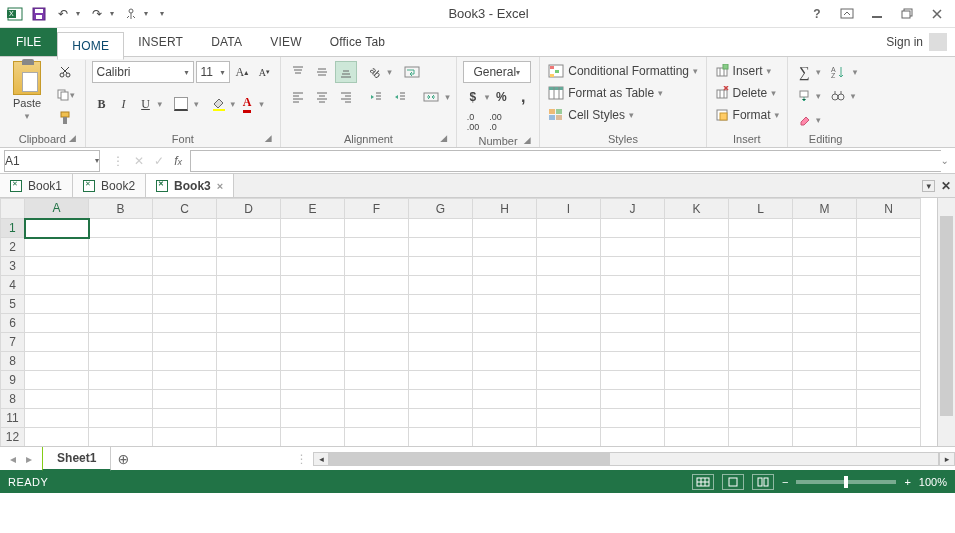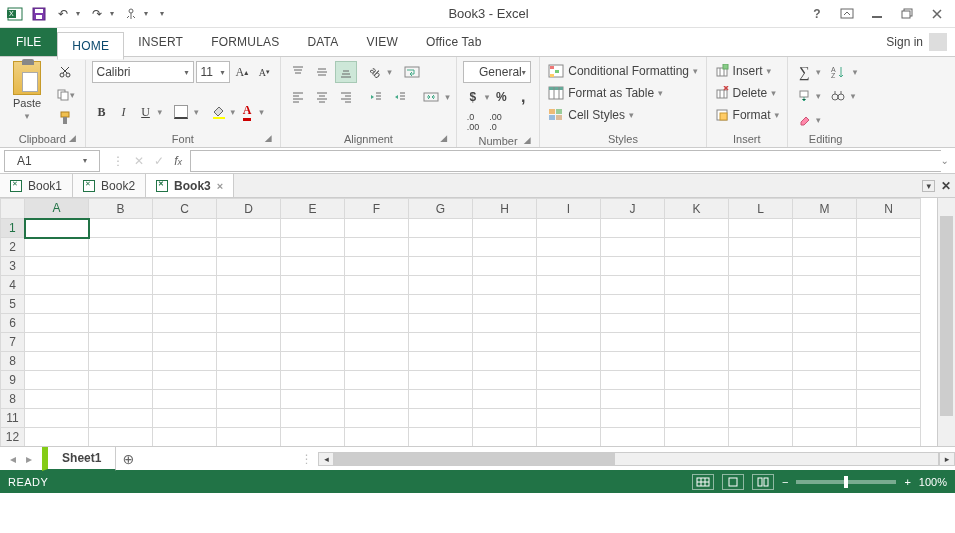--- a/index.html
+++ b/index.html
@@ -27,25 +27,25 @@
 .row { display: flex; gap: 2px; align-items: center; }
 .col { display: flex; flex-direction: column; gap: 1px; }
 .big-paste { width: 42px; display: flex; flex-direction: column; align-items: center; gap: 2px; cursor: pointer; padding-top: 2px;}
 .paste-icon { width: 28px; height: 34px; background: linear-gradient(#f0d080,#e6b84a); border: 1px solid #c69a2a; position: relative; }
 .paste-icon::before { content:""; position:absolute; top:-3px; left:8px; width:12px; height:6px; background:#888; border-radius:2px 2px 0 0; }
 .paste-icon::after { content:""; position:absolute; bottom:2px; right:2px; width:14px; height:18px; background:#fff; border:1px solid #aaa; }
 .fontbox, .sizebox { height: 22px; border: 1px solid #bbb; background: #fff; display: flex; align-items: center; padding: 0 4px; font-size: 12px; }
 .fontbox { width: 102px; justify-content: space-between; }
 .sizebox { width: 34px; justify-content: space-between; }
 .drop-caret { font-size: 8px; color: #666; }
-.num-combo { width: 68px; height: 22px; border: 1px solid #bbb; background: #fff; display: flex; align-items: center; justify-content: flex-end; padding: 0 4px; }
+.num-combo { width: 68px; height: 22px; border: 1px solid #bbb; background: #fff; display: flex; align-items: center; justify-content: center; padding: 0 4px; }
 .menu-item { height: 20px; display: flex; align-items: center; gap: 4px; font-size: 12px; color: #444; cursor: pointer; padding: 0 2px; white-space: nowrap; }
 .sq { width: 14px; height: 14px; background: #fff; border: 1px solid #999; display:inline-block; }
 .namebar { height: 26px; border-bottom: 1px solid #ccc; display: flex; align-items: center; background: #fff; }
-.namebox { width: 96px; height: 22px; border: 1px solid #bbb; margin: 0 4px; display: flex; align-items: center; padding: 0 12px; justify-content: space-between; }
+.namebox { width: 96px; height: 22px; border: 1px solid #bbb; margin: 0 4px; display: flex; align-items: center; padding: 0 0; justify-content: space-between; }
 .fx-area { display: flex; align-items: center; gap: 10px; padding: 0 8px; color: #999; }
 .formula-input { flex: 1; height: 22px; border: 1px solid #bbb; border-right: none; margin-right: 14px; }
 .wbtabs { height: 24px; border-bottom: 1px solid #ccc; display: flex; align-items: stretch; background: #f0f0f0; }
 .wbtab { display: flex; align-items: center; gap: 6px; padding: 0 10px; border-right: 1px solid #ccc; background: #fafafa; cursor: pointer; font-size: 12px; }
 .wbtab.active { background: #fff; font-weight: bold; }
 .wbtab-close { font-size: 11px; color: #999; cursor: pointer; }
 .wb-icon { width:12px; height:12px; background:#fff; border:1px solid #217346; position:relative; }
 .wb-icon::after { content:"✕"; font-size:7px; color:#217346; position:absolute; top:-1px; left:1px;}
 .wbtabs-right { margin-left:auto; display:flex; align-items:center; gap:6px; padding:0 4px; }
 .gridwrap { position: relative; height: 248px; display:flex; }
@@ -56,21 +56,21 @@
 table.grid th.sel { background: #e2e2e2; border-bottom: 2px solid #217346; color:#217346;}
 table.grid td.rowh { width: 24px; background: #f0f0f0; text-align: center; font-size: 12px; color: #555; }
 table.grid td.rowh.sel { background:#e2e2e2; border-right:2px solid #217346; color:#217346;}
 table.grid td.cell { height: 19px; width: 64px; background:#fff; }
 td.cell.active { outline: 2px solid #217346; outline-offset: -1px; }
 .corner { width:24px; height:20px; background:#f0f0f0; border:1px solid #d9d9d9; }
 .vscroll { width: 18px; background: #f0f0f0; border-left: 1px solid #ccc; position:relative; }
 .vthumb { position:absolute; top:18px; left:2px; right:2px; height:200px; background:#cdcdcd; }
 .sheettabs { height: 24px; border-top:1px solid #ccc; display:flex; align-items:center; background:#fff; }
 .stnav { display:flex; gap:10px; padding:0 10px; color:#999; }
-.sheettab { padding: 0 14px; height:24px; display:flex; align-items:center; border-right:1px solid #ccc; border-left:6px solid #84cc16; background:#fff; font-weight:bold; cursor:pointer; border-bottom:2px solid #217346;}
+.sheettab { padding: 0 14px; height:24px; display:flex; align-items:center; border-right:1px solid #ccc; border-left:1px solid #84cc16; background:#fff; font-weight:bold; cursor:pointer; border-bottom:2px solid #217346;}
 .addsheet { width:24px; text-align:center; cursor:pointer; color:#666; font-size:14px;}
 .hscroll { flex:1; margin-left: 160px; display:flex; align-items:center;}
 .hscroll-track { flex:1; height:14px; background:#f0f0f0; border:1px solid #ccc; position:relative; }
 .hthumb { position:absolute; left:0; top:0; bottom:0; width:280px; background:#cdcdcd; }
 .hsbtn { width:16px; height:14px; border:1px solid #ccc; background:#f0f0f0; text-align:center; font-size:9px; line-height:12px; cursor:pointer;}
 .statusbar { height: 23px; background: #217346; color: #fff; display:flex; align-items:center; font-size:11px; }
 .status-left { padding: 0 8px; letter-spacing: 0.5px; }
 .status-right { margin-left:auto; display:flex; align-items:center; gap:8px; padding:0 8px; }
 .viewbtn { width:22px; height:16px; border:1px solid rgba(255,255,255,0.5); display:flex; align-items:center; justify-content:center; cursor:pointer; }
 .zoom-track { width:100px; height:4px; background: rgba(255,255,255,0.4); position:relative; }
@@ -135,21 +135,20 @@
           <path d="M2 2 L10 10 M10 2 L2 10" stroke="#666" stroke-width="1.5"></path>
         </svg>
       </div>
   </div>
 </div>
 
 <div class="menubar">
   <div class="file-tab">FILE</div>
   <div class="menu-tab active">HOME</div>
   <div class="menu-tab">INSERT</div>
-  <div class="menu-tab">FORMULAS</div>
   <div class="menu-tab">DATA</div>
   <div class="menu-tab">VIEW</div>
   <div class="menu-tab">Office Tab</div>
   <div class="signin">
       <span>Sign in</span>
       <span class="avatar"></span>
     </div>
 </div>
 
 <div class="ribbon">
@@ -181,21 +180,21 @@
               <rect x="3" y="1" width="8" height="5" fill="#f0c050" stroke="#b08020"></rect>
               <rect x="5" y="6" width="4" height="7" fill="#888"></rect>
             </svg>
           </div>
       </div>
     </div>
     <div class="group-label"><span>Clipboard</span><span class="dlauncher">◢</span></div>
   </div>
 
   <div class="group">
-    <div class="group-body col" style="gap:18px; padding-top:2px;">
+    <div class="group-body col" style="gap:10px; padding-top:2px;">
       <div class="row">
         <div class="fontbox">
             <span>Calibri</span>
             <span class="drop-caret">▾</span>
           </div>
         <div class="sizebox">
             <span>11</span>
             <span class="drop-caret">▾</span>
           </div>
         <div class="btn" style="font-family:serif;">A<sup style="font-size:8px;">▴</sup></div>

